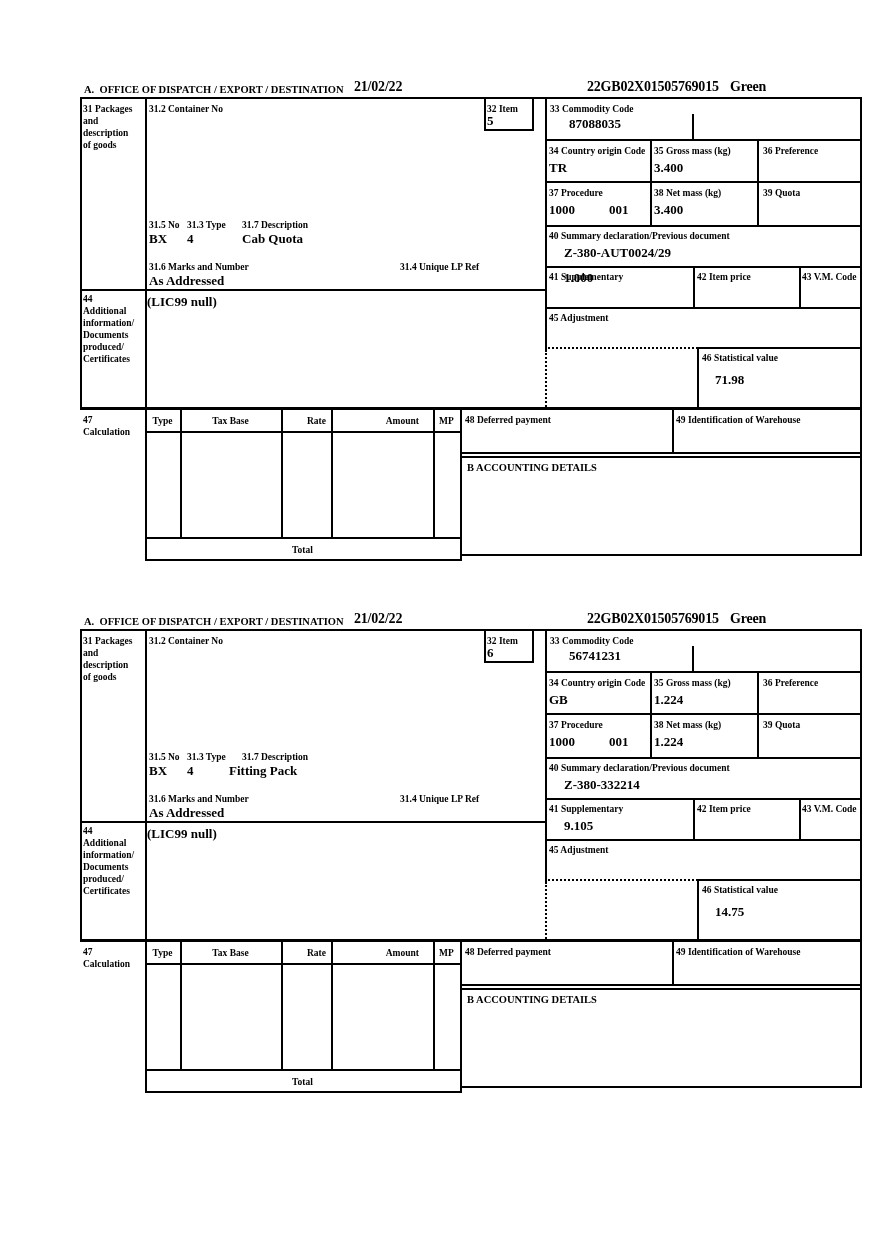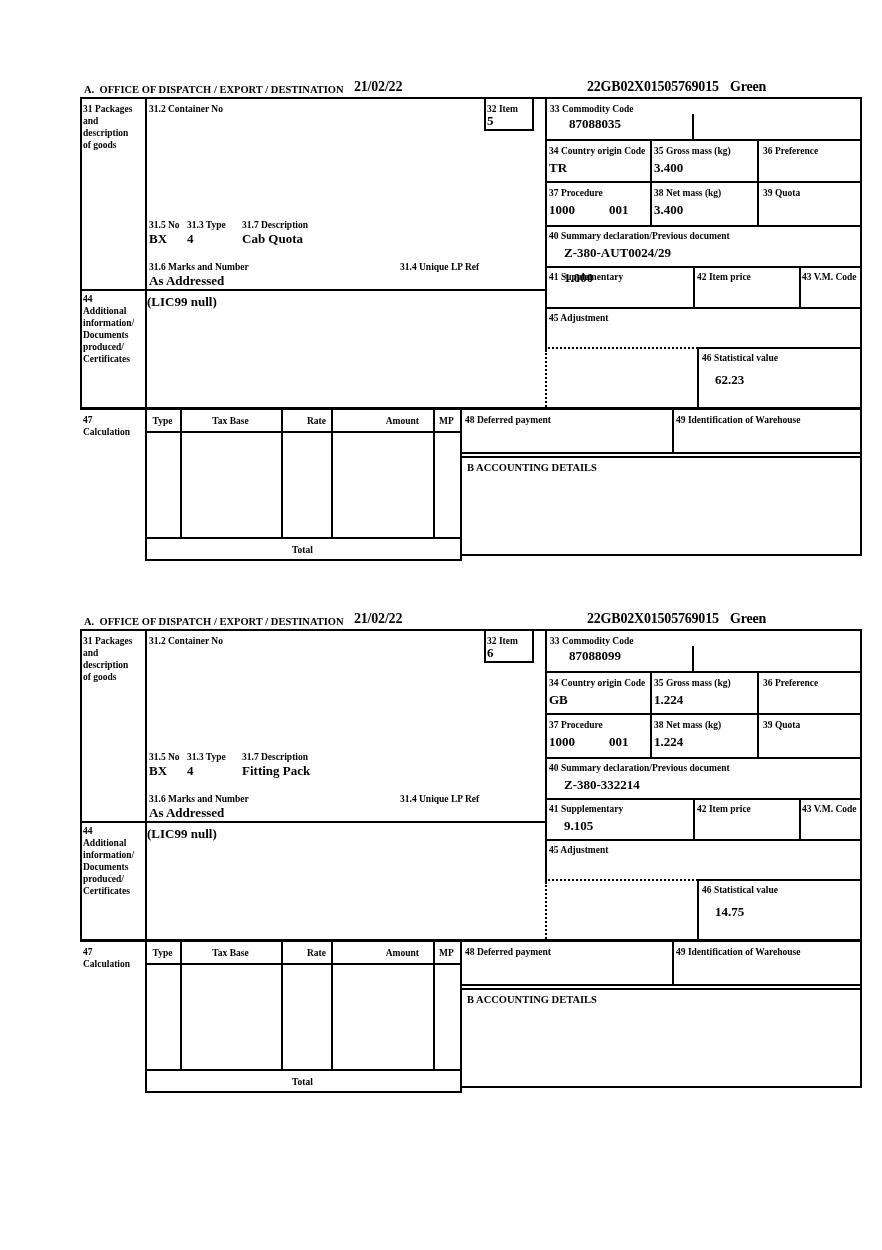--- a/index.html
+++ b/index.html
@@ -89,21 +89,21 @@
     <b class="t s13" style="left:574px;top:120px">3.400</b>
     <b class="t s9" style="left:683px;top:105px">39 Quota</b>
     <b class="t s9" style="left:469px;top:148px">40 Summary declaration/Previous document</b>
     <b class="t s13" style="left:484px;top:163px">Z-380-AUT0024/29</b>
     <b class="t s9" style="left:469px;top:189px">41 Supplementary</b>
     <b class="t s13" style="left:484px;top:188px">1.000</b>
     <b class="t s9" style="left:617px;top:189px">42 Item price</b>
     <b class="t s9" style="left:722px;top:189px">43 V.M. Code</b>
     <b class="t s9" style="left:469px;top:230px">45 Adjustment</b>
     <b class="t s9" style="left:622px;top:270px">46 Statistical value</b>
-    <b class="t s13" style="left:635px;top:290px">62.23</b>
+    <b class="t s13" style="left:635px;top:290px">71.98</b>
     <b class="t s9" style="left:69px;top:137px">31.5 No</b>
     <b class="t s9" style="left:107px;top:137px">31.3 Type</b>
     <b class="t s9" style="left:162px;top:137px">31.7 Description</b>
     <b class="t s13" style="left:69px;top:149px">BX</b>
     <b class="t s13" style="left:107px;top:149px">4</b>
     <b class="t s13" style="left:162px;top:149px">Cab Quota</b>
     <b class="t s9" style="left:69px;top:179px">31.6 Marks and Number</b>
     <b class="t s13" style="left:69px;top:191px">As Addressed</b>
     <b class="t s9" style="left:320px;top:179px">31.4 Unique LP Ref</b>
     <b class="t s9" style="left:3px;top:211px">44
@@ -175,21 +175,21 @@
     <i class="h2" style="left:380px;top:472px;width:402px"></i>
 
     <b class="t s9" style="left:3px;top:21px">31 Packages
 and
 description
 of goods</b>
     <b class="t s9" style="left:69px;top:21px">31.2 Container No</b>
     <b class="t s9" style="left:407px;top:21px">32 Item</b>
     <b class="t s13" style="left:407px;top:31px">6</b>
     <b class="t s9" style="left:470px;top:21px">33 Commodity Code</b>
-    <b class="t s13" style="left:489px;top:34px">87088099</b>
+    <b class="t s13" style="left:489px;top:34px">56741231</b>
     <b class="t s9" style="left:469px;top:63px">34 Country origin Code</b>
     <b class="t s13" style="left:469px;top:78px">GB</b>
     <b class="t s9" style="left:574px;top:63px">35 Gross mass (kg)</b>
     <b class="t s13" style="left:574px;top:78px">1.224</b>
     <b class="t s9" style="left:683px;top:63px">36 Preference</b>
     <b class="t s9" style="left:469px;top:105px">37 Procedure</b>
     <b class="t s13" style="left:469px;top:120px">1000</b>
     <b class="t s13" style="left:529px;top:120px">001</b>
     <b class="t s9" style="left:574px;top:105px">38 Net mass (kg)</b>
     <b class="t s13" style="left:574px;top:120px">1.224</b>
@@ -201,21 +201,21 @@
     <b class="t s9" style="left:617px;top:189px">42 Item price</b>
     <b class="t s9" style="left:722px;top:189px">43 V.M. Code</b>
     <b class="t s9" style="left:469px;top:230px">45 Adjustment</b>
     <b class="t s9" style="left:622px;top:270px">46 Statistical value</b>
     <b class="t s13" style="left:635px;top:290px">14.75</b>
     <b class="t s9" style="left:69px;top:137px">31.5 No</b>
     <b class="t s9" style="left:107px;top:137px">31.3 Type</b>
     <b class="t s9" style="left:162px;top:137px">31.7 Description</b>
     <b class="t s13" style="left:69px;top:149px">BX</b>
     <b class="t s13" style="left:107px;top:149px">4</b>
-    <b class="t s13" style="left:162px;top:149px">Fitting Pack</b>
+    <b class="t s13" style="left:149px;top:149px">Fitting Pack</b>
     <b class="t s9" style="left:69px;top:179px">31.6 Marks and Number</b>
     <b class="t s13" style="left:69px;top:191px">As Addressed</b>
     <b class="t s9" style="left:320px;top:179px">31.4 Unique LP Ref</b>
     <b class="t s9" style="left:3px;top:211px">44
 Additional
 information/
 Documents
 produced/
 Certificates</b>
     <b class="t s13" style="left:67px;top:212px">(LIC99 null)</b>

